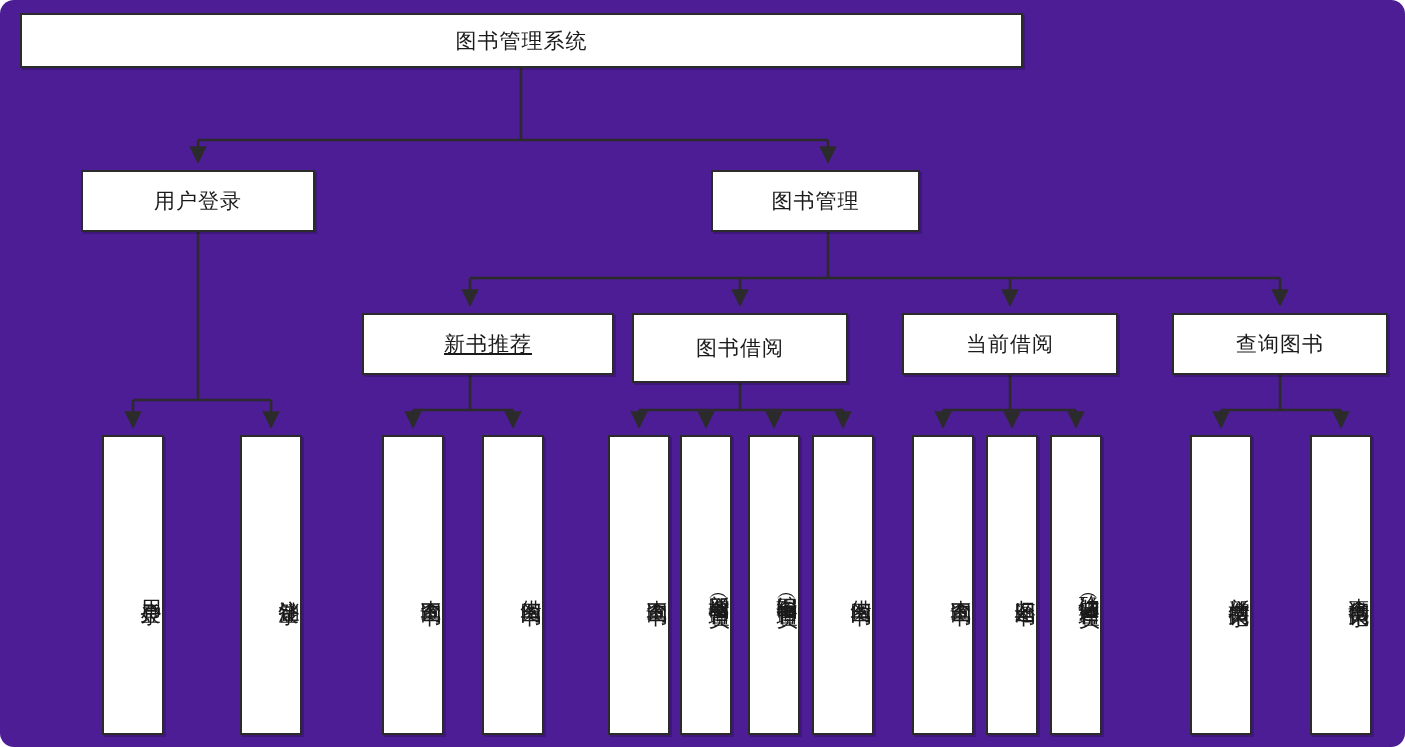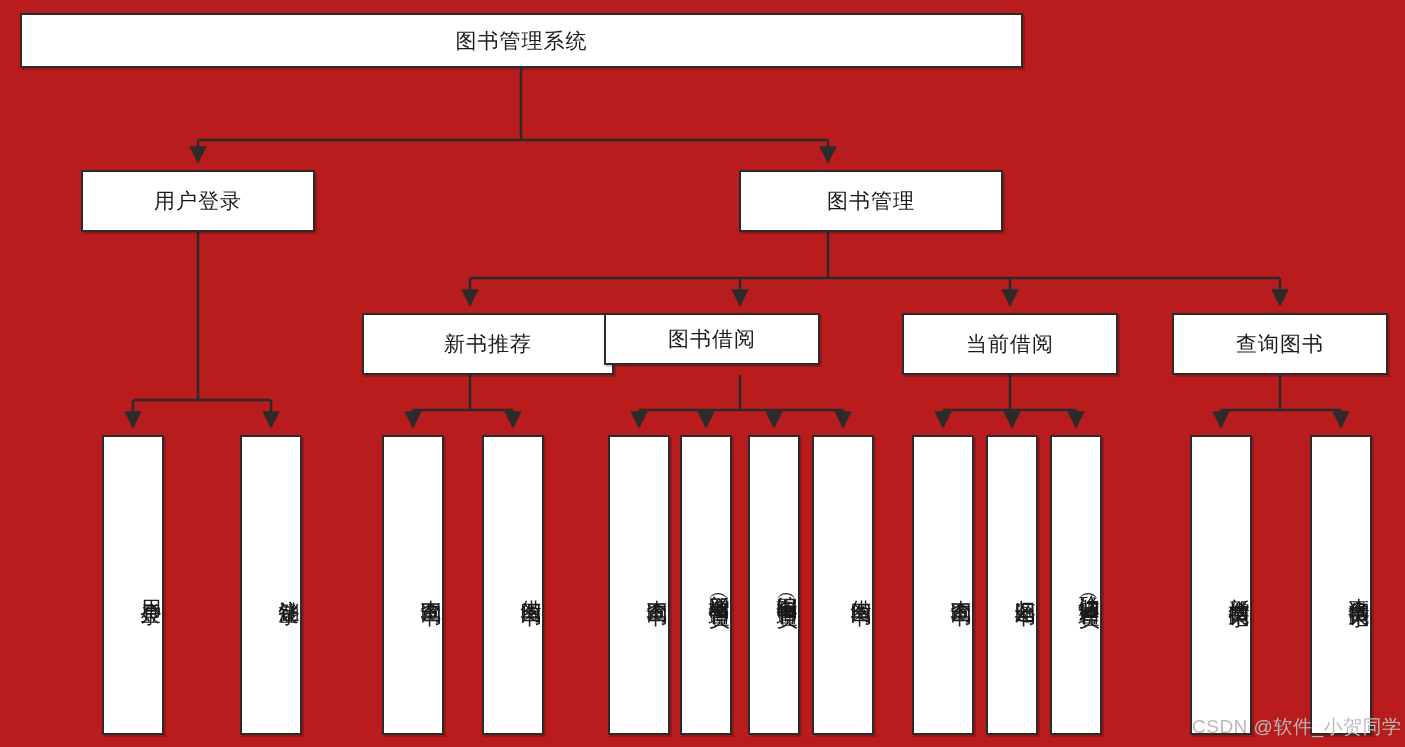--- a/index.html
+++ b/index.html
@@ -7,22 +7,23 @@
     padding: 0;
     background: #ffffff;
   }
   body {
     font-family: "Liberation Sans", "DejaVu Sans", sans-serif;
   }
   #canvas {
     position: relative;
     width: 1405px;
     height: 747px;
-    background: #b91c1c;
+    background: #4c1d95;
     overflow: hidden;
+    border-radius: 14px;
   }
   .node {
     position: absolute;
     box-sizing: border-box;
     border: 2px solid #2b2b2b;
     background: #ffffff;
     display: flex;
     align-items: center;
     justify-content: center;
     color: #1a1a1a;
@@ -117,27 +118,27 @@
     </g>
   </svg>
 
   <div id="nodes-layer">
       <div class="node horizontal" style="left: 20px; top: 13px; width: 1003px; height: 55px;">
         <span>图书管理系统</span>
       </div>
       <div class="node horizontal" style="left: 81px; top: 170px; width: 234px; height: 62px;">
         <span>用户登录</span>
       </div>
-      <div class="node horizontal" style="left: 711px; top: 170px; width: 264px; height: 62px; margin-left: 28px;">
+      <div class="node horizontal" style="left: 711px; top: 170px; width: 209px; height: 62px;">
         <span>图书管理</span>
       </div>
-      <div class="node horizontal" style="left: 362px; top: 313px; width: 252px; height: 62px;">
+      <div class="node horizontal" style="left: 362px; top: 313px; width: 252px; height: 62px; text-decoration: underline;">
         <span>新书推荐</span>
       </div>
-      <div class="node horizontal" style="left: 604px; top: 313px; width: 216px; height: 52px;">
+      <div class="node horizontal" style="left: 632px; top: 313px; width: 216px; height: 70px;">
         <span>图书借阅</span>
       </div>
       <div class="node horizontal" style="left: 902px; top: 313px; width: 216px; height: 62px; align-items: center;">
         <span>当前借阅</span>
       </div>
       <div class="node horizontal" style="left: 1172px; top: 313px; width: 216px; height: 62px;">
         <span>查询图书</span>
       </div>
       <div class="node vertical top-aligned" style="left: 102px; top: 435px; width: 62px; height: 300px;">
         <span>用户登录</span>
@@ -173,15 +174,14 @@
         <span>确认归还（管理员）</span>
       </div>
       <div class="node vertical top-aligned" style="left: 1190px; top: 435px; width: 62px; height: 300px;">
         <span>新增借阅记录</span>
       </div>
       <div class="node vertical top-aligned" style="left: 1310px; top: 435px; width: 62px; height: 300px;">
         <span>查询借阅记录</span>
       </div>
     </div>
 
-  <div class="watermark" style="left: 1192px; top: 714px;">CSDN @软件_小贺同学</div>
 
 </div>
 
 </body></html>

